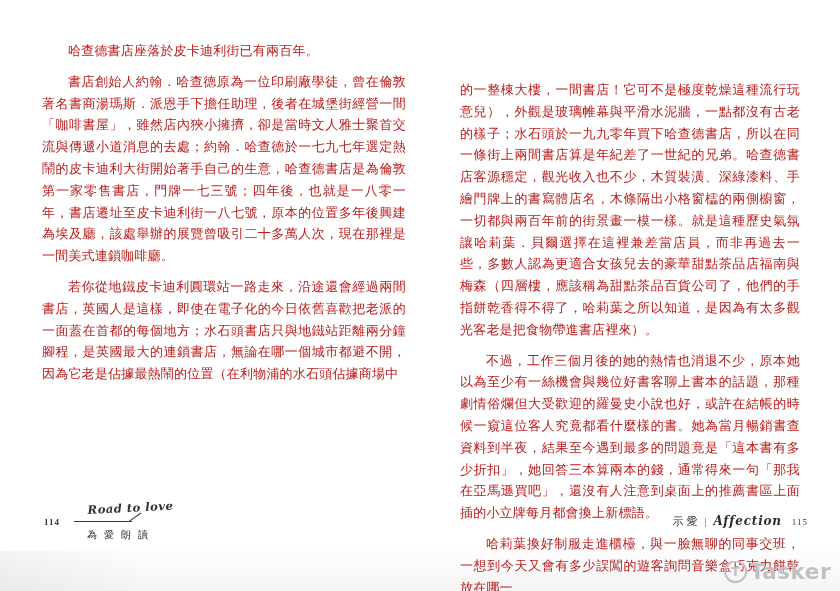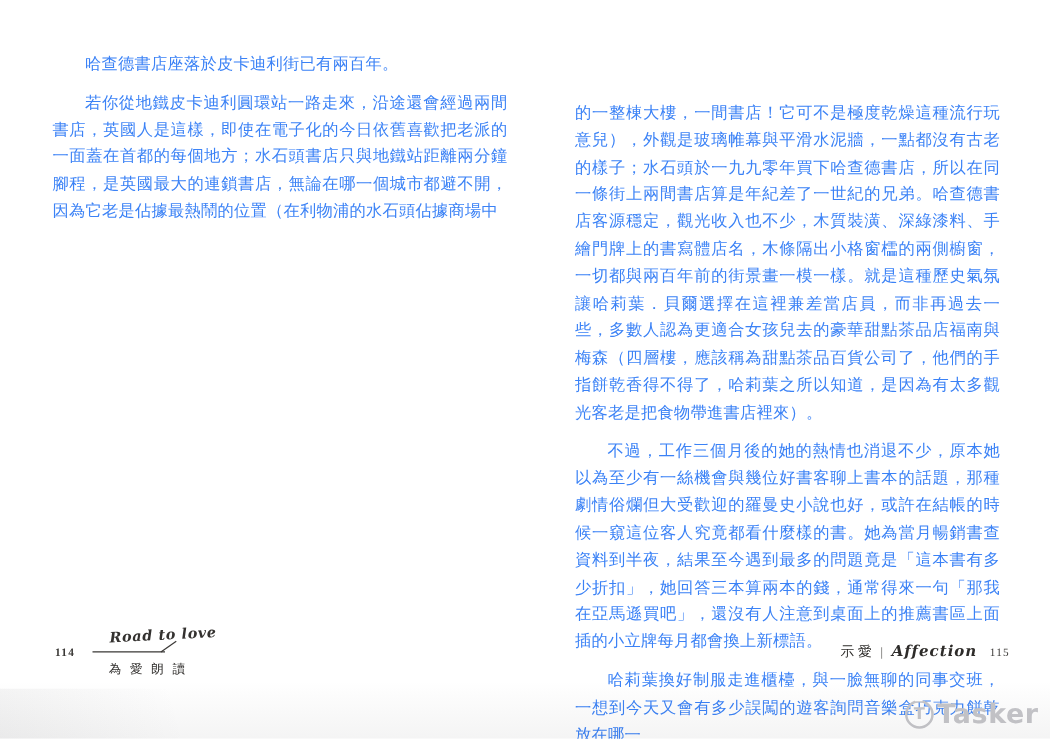--- a/index.html
+++ b/index.html
@@ -7,21 +7,21 @@
   body {
     position: relative;
     background: #ffffff;
     font-family: "Liberation Serif", serif;
   }
 
   
   .text-col {
     position: absolute;
     top: 40px;
-    color: #3b82f6;
+    color: #b91c1c;
     font-size: 13px;
     line-height: 21.8px;
     text-align: justify;
     text-justify: inter-ideograph;
     letter-spacing: 0.2px;
   }
   .text-col.left  { left: 42px;  width: 364px; }
   .text-col.right { left: 460px; width: 340px; margin-top: 39px; }
   .text-col p { margin: 0 0 9px 0; text-indent: 2em; }
   .text-col p.no-indent { text-indent: 0; }
@@ -154,20 +154,21 @@
     width: 240px; height: 40px;
     background: linear-gradient(75deg, rgba(40,40,45,0.05) 0%, rgba(40,40,45,0) 60%);
     pointer-events: none;
   }
 </style>
 </head>
 <body>
 
 <div class="text-col left">
   <p>哈查德書店座落於皮卡迪利街已有兩百年。</p>
+  <p>書店創始人約翰．哈查德原為一位印刷廠學徒，曾在倫敦著名書商湯瑪斯．派恩手下擔任助理，後者在城堡街經營一間「咖啡書屋」，雖然店內狹小擁擠，卻是當時文人雅士聚首交流與傳遞小道消息的去處；約翰．哈查德於一七九七年選定熱鬧的皮卡迪利大街開始著手自己的生意，哈查德書店是為倫敦第一家零售書店，門牌一七三號；四年後，也就是一八零一年，書店遷址至皮卡迪利街一八七號，原本的位置多年後興建為埃及廳，該處舉辦的展覽曾吸引二十多萬人次，現在那裡是一間美式連鎖咖啡廳。</p>
   <p>若你從地鐵皮卡迪利圓環站一路走來，沿途還會經過兩間書店，英國人是這樣，即使在電子化的今日依舊喜歡把老派的一面蓋在首都的每個地方；水石頭書店只與地鐵站距離兩分鐘腳程，是英國最大的連鎖書店，無論在哪一個城市都避不開，因為它老是佔據最熱鬧的位置（在利物浦的水石頭佔據商場中</p>
 </div>
 
 <div class="text-col right">
   <p class="no-indent">的一整棟大樓，一間書店！它可不是極度乾燥這種流行玩意兒），外觀是玻璃帷幕與平滑水泥牆，一點都沒有古老的樣子；水石頭於一九九零年買下哈查德書店，所以在同一條街上兩間書店算是年紀差了一世紀的兄弟。哈查德書店客源穩定，觀光收入也不少，木質裝潢、深綠漆料、手繪門牌上的書寫體店名，木條隔出小格窗櫺的兩側櫥窗，一切都與兩百年前的街景畫一模一樣。就是這種歷史氣氛讓哈莉葉．貝爾選擇在這裡兼差當店員，而非再過去一些，多數人認為更適合女孩兒去的豪華甜點茶品店福南與梅森（四層樓，應該稱為甜點茶品百貨公司了，他們的手指餅乾香得不得了，哈莉葉之所以知道，是因為有太多觀光客老是把食物帶進書店裡來）。</p>
   <p>不過，工作三個月後的她的熱情也消退不少，原本她以為至少有一絲機會與幾位好書客聊上書本的話題，那種劇情俗爛但大受歡迎的羅曼史小說也好，或許在結帳的時候一窺這位客人究竟都看什麼樣的書。她為當月暢銷書查資料到半夜，結果至今遇到最多的問題竟是「這本書有多少折扣」，她回答三本算兩本的錢，通常得來一句「那我在亞馬遜買吧」，還沒有人注意到桌面上的推薦書區上面插的小立牌每月都會換上新標語。</p>
   <p>哈莉葉換好制服走進櫃檯，與一臉無聊的同事交班，一想到今天又會有多少誤闖的遊客詢問音樂盒巧克力餅乾放在哪一</p>
 </div>
 
 <div class="footer-left">

